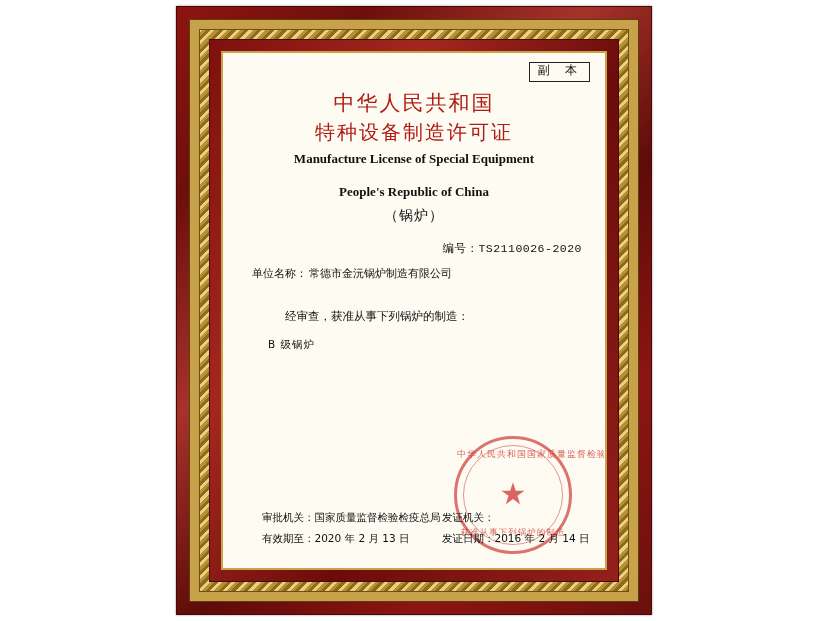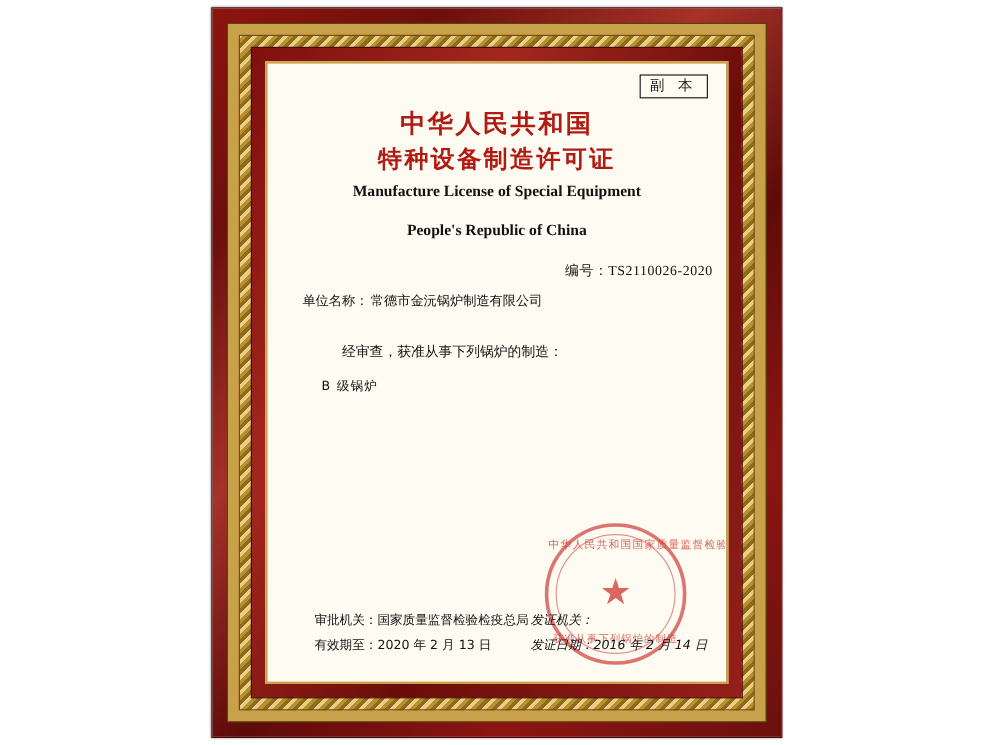--- a/index.html
+++ b/index.html
@@ -90,36 +90,36 @@
     overflow: hidden;
   }
 
   
   .copy-box {
     position: absolute;
     right: 14px;
     top: 8px;
     border: 1px solid #222;
     padding: 2px 8px 3px 8px;
-    font-family: Liberation Sans, sans-serif;
+    font-family: Liberation Mono, monospace;
     font-size: 12px;
     letter-spacing: 4px;
     color: #111;
     background: #fdfbf2;
     line-height: 1.1;
   }
 
   .title-block {
     margin-top: 34px;
     text-align: center;
   }
   .title-cn-1, .title-cn-2 {
     color: #b01c13;
     font-family: "DejaVu Sans", sans-serif;
-    font-weight: bold;
+    font-weight: normal;
     font-size: 21px;
     letter-spacing: 2px;
     line-height: 1.45;
   }
   .title-cn-2 {
     font-size: 20px;
   }
   .title-en-1, .title-en-2 {
     color: #111;
     font-family: "Liberation Serif", serif;
@@ -132,23 +132,23 @@
   .title-cn-3 {
     color: #111;
     font-family: "DejaVu Sans", sans-serif;
     font-size: 14px;
     margin-top: 5px;
     letter-spacing: 1px;
   }
 
   .serial-row {
     margin-top: 16px;
-    padding-right: 10px;
+    padding-right: 22px;
     text-align: right;
-    font-family: Liberation Serif, serif;
+    font-family: Liberation Mono, monospace;
     font-size: 11.5px;
     color: #111;
     letter-spacing: 0.5px;
   }
 
   .fields {
     margin-top: 9px;
     padding-left: 28px;
     padding-right: 24px;
   }
@@ -194,21 +194,20 @@
     font-size: 10.5px;
     color: #111;
     line-height: 2.0;
     padding-left: 26px;
   }
   .footer-left {
     width: 180px;
   }
   .footer-right {
     width: 170px;
-    font-style: italic;
   }
 
   
   .seal {
     position: absolute;
     left: 230px;
     top: 382px;
     width: 118px;
     height: 118px;
     border-radius: 50%;
@@ -272,20 +271,21 @@
 
   <div class="paper">
 
     <div class="copy-box">副 本</div>
 
     <div class="title-block">
       <div class="title-cn-1">中华人民共和国</div>
       <div class="title-cn-2">特种设备制造许可证</div>
       <div class="title-en-1">Manufacture License of Special Equipment</div>
       <div class="title-en-2">People's Republic of China</div>
+      <div class="title-cn-3">（锅炉）</div>
     </div>
 
     <div class="serial-row">编号：TS2110026-2020</div>
 
     <div class="fields">
       <div class="field-row">
         <span class="field-label">单位名称：</span><span class="field-value">常德市金沅锅炉制造有限公司</span>
       </div>
     </div>
 

